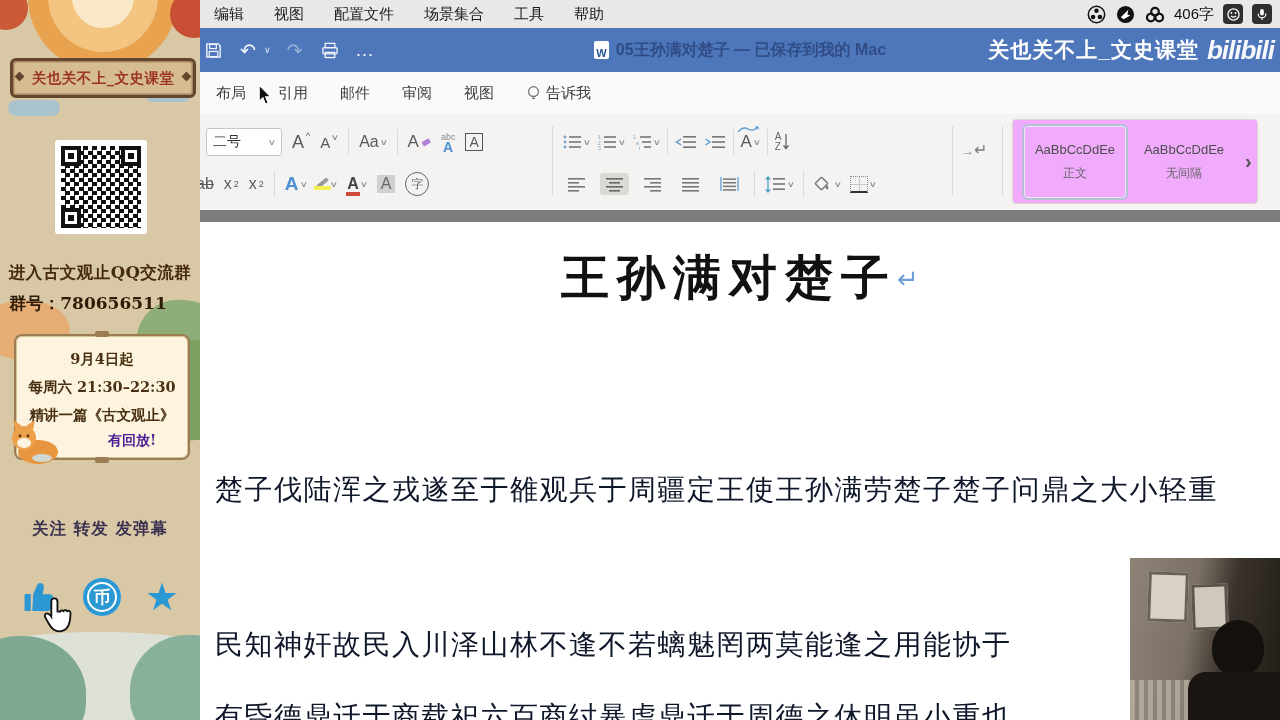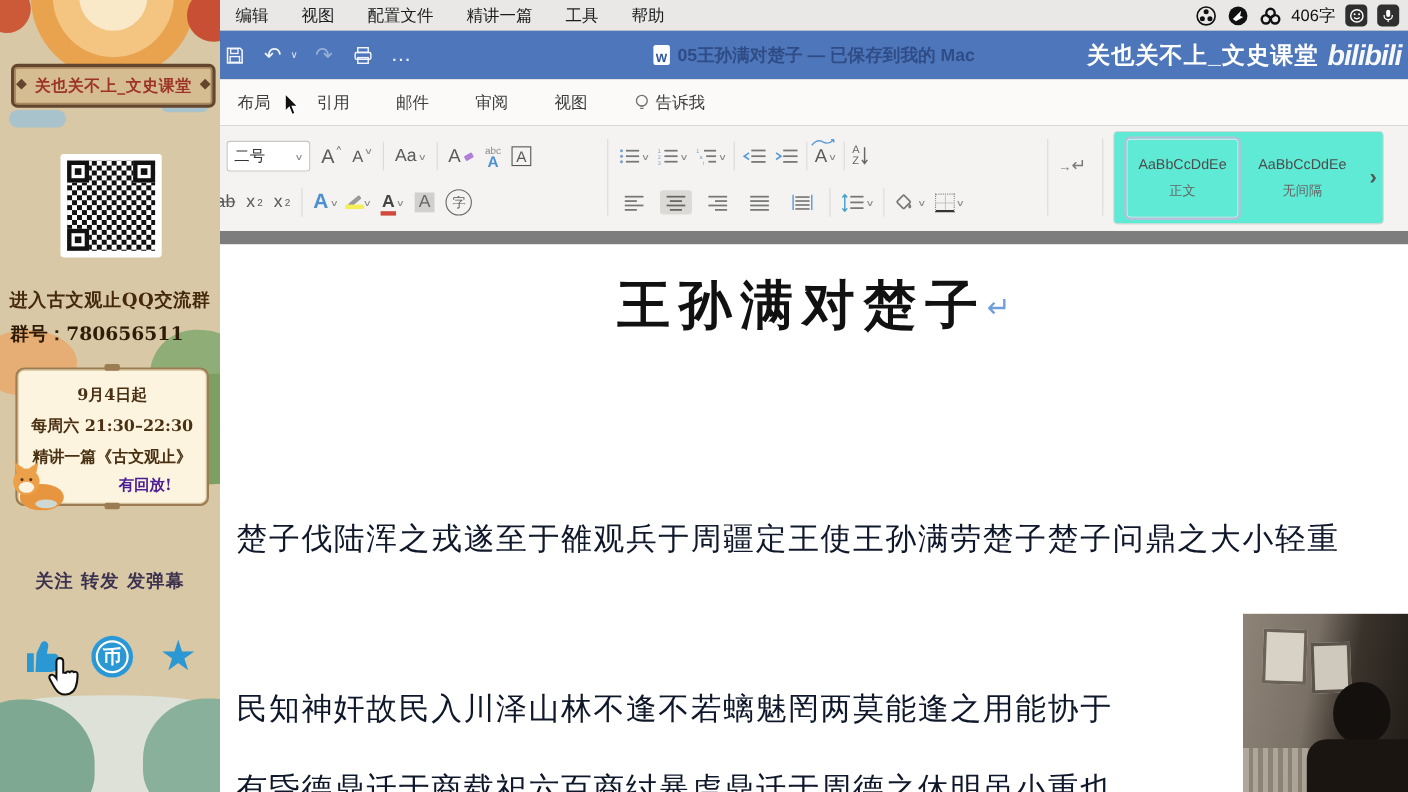--- a/index.html
+++ b/index.html
@@ -26,21 +26,21 @@
   .tb-title{position:absolute;left:0;right:0;top:0;height:44px;display:flex;align-items:center;
             justify-content:center;gap:7px;color:#2f4c86;font-size:16px;font-weight:bold;}
   .docicon{width:15px;height:18px;background:#fff;border-radius:2px;position:relative;
            color:#2b579a;font-size:11px;font-weight:bold;display:flex;align-items:flex-end;justify-content:center;}
   .tb-water{position:absolute;right:6px;top:0;height:44px;display:flex;align-items:center;gap:8px;}
   .watertext{color:#fff;font-size:21px;font-weight:bold;letter-spacing:1px;
              font-family:"Liberation Sans",sans-serif;}
   .brand{color:#fff;font-size:26px;font-weight:900;font-style:italic;letter-spacing:-1px;opacity:.95;}
   
   .tabsrow{position:absolute;left:0;top:72px;right:0;height:42px;background:#fbfaf9;
-           display:flex;align-items:center;gap:42px;padding-left:16px;box-sizing:border-box;
+           display:flex;align-items:center;gap:32px;padding-left:16px;box-sizing:border-box;
            color:#3d3d3d;font-size:15px;}
   .tab{cursor:default;display:flex;align-items:center;gap:5px;}
   
   .ribbon{position:absolute;left:0;top:114px;right:0;height:96px;background:#f4f3f1;
           border-bottom:1px solid #d5d3d0;color:#595959;}
   .vdiv{position:absolute;top:12px;bottom:14px;width:1px;background:#dcdad7;}
   .rrow{display:flex;align-items:center;gap:10px;}
   .rbtn{display:flex;align-items:center;gap:2px;font-size:16px;color:#595959;}
   .chev{font-size:8px;color:#8a8a8a;transform:scaleX(1.4);}
   .sizebox{width:62px;height:26px;background:#fff;border:1px solid #c9c7c4;border-radius:3px;
@@ -52,21 +52,21 @@
   .ylbarA i{position:absolute;left:-2px;right:-2px;bottom:-3px;height:4px;background:#f3ef55;}
   .pen{width:13px;height:4px;background:#9a9a9a;transform:rotate(-40deg);border-radius:1px;display:block;margin-bottom:2px;}
   .shadeA{background:#d2d0ce;padding:0 4px;color:#666;}
   .encircle{width:22px;height:22px;border:1.4px solid #666;border-radius:50%;
             display:flex;align-items:center;justify-content:center;font-size:12px;}
   .boxA{border:1.3px solid #555;padding:0 3px;font-size:14px;}
   .togglebtn{padding:3px 5px;border-radius:3px;}
   .active{background:#dcdad7;}
   svg.lic{display:block;}
   
-  .stylepanel{position:absolute;left:812px;top:5px;width:246px;height:85px;background:#5eead4;
+  .stylepanel{position:absolute;left:812px;top:5px;width:246px;height:85px;background:#f0abfc;
               border:1px solid #dad8d5;border-radius:4px;display:flex;align-items:center;padding:0 4px;box-sizing:border-box;}
   .stylecard{width:102px;height:72px;border-radius:6px;display:flex;flex-direction:column;
              align-items:center;justify-content:center;gap:8px;margin-left:5px;}
   .stylesel{border:2px solid #b6bfd8;box-shadow:0 0 0 1px #e7eaf3 inset;}
   .stylecard .prev{font-size:13px;color:#4d4d4d;}
   .stylecard .nm{font-size:12px;color:#666;}
   .styleexpand{margin-left:10px;color:#555;font-size:20px;font-weight:bold;}
   
   .docarea{position:absolute;left:0;top:210px;right:0;bottom:0;background:#7d7d7d;}
   .page{position:absolute;left:0;top:12px;right:0;bottom:0;background:#fff;}
@@ -143,21 +143,21 @@
 
 <div id="screen">
 
   <div id="main">
 
     <div class="menubar">
       <div class="mitems">
         <span class="mitem">编辑</span>
         <span class="mitem">视图</span>
         <span class="mitem">配置文件</span>
-        <span class="mitem">精讲一篇</span>
+        <span class="mitem">场景集合</span>
         <span class="mitem">工具</span>
         <span class="mitem">帮助</span>
       </div>
       <div class="mb-right">
         <span class="statusglyph">
           <svg width="19" height="19" viewBox="0 0 20 20">
               <circle cx="10" cy="10" r="8.6" fill="none" stroke="#111" stroke-width="1.6"></circle>
               <circle cx="10" cy="6" r="2.4" fill="#111"></circle>
               <circle cx="6.4" cy="12.6" r="2.4" fill="#111"></circle>
               <circle cx="13.6" cy="12.6" r="2.4" fill="#111"></circle>

